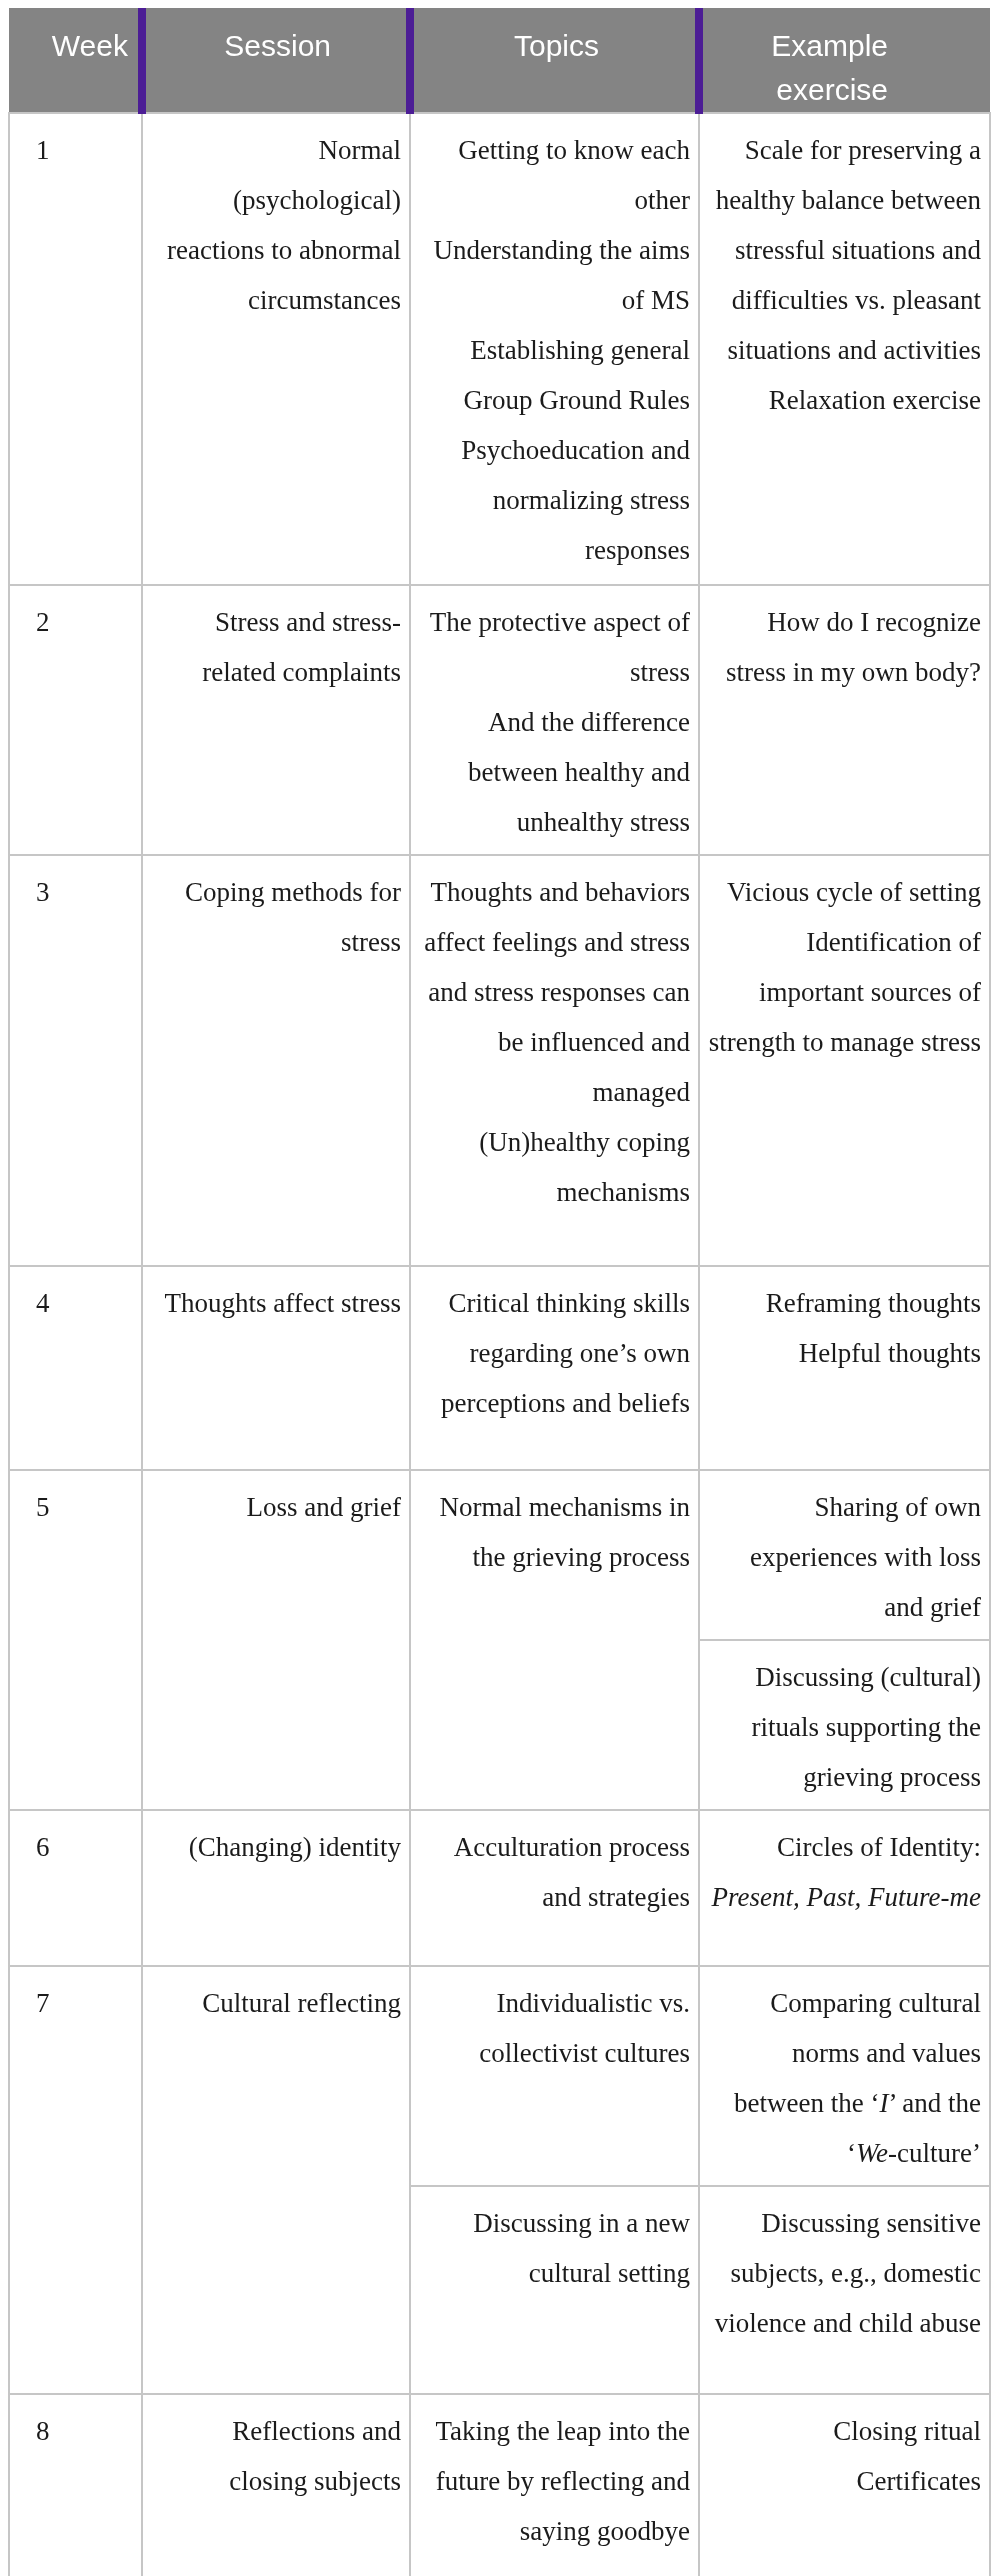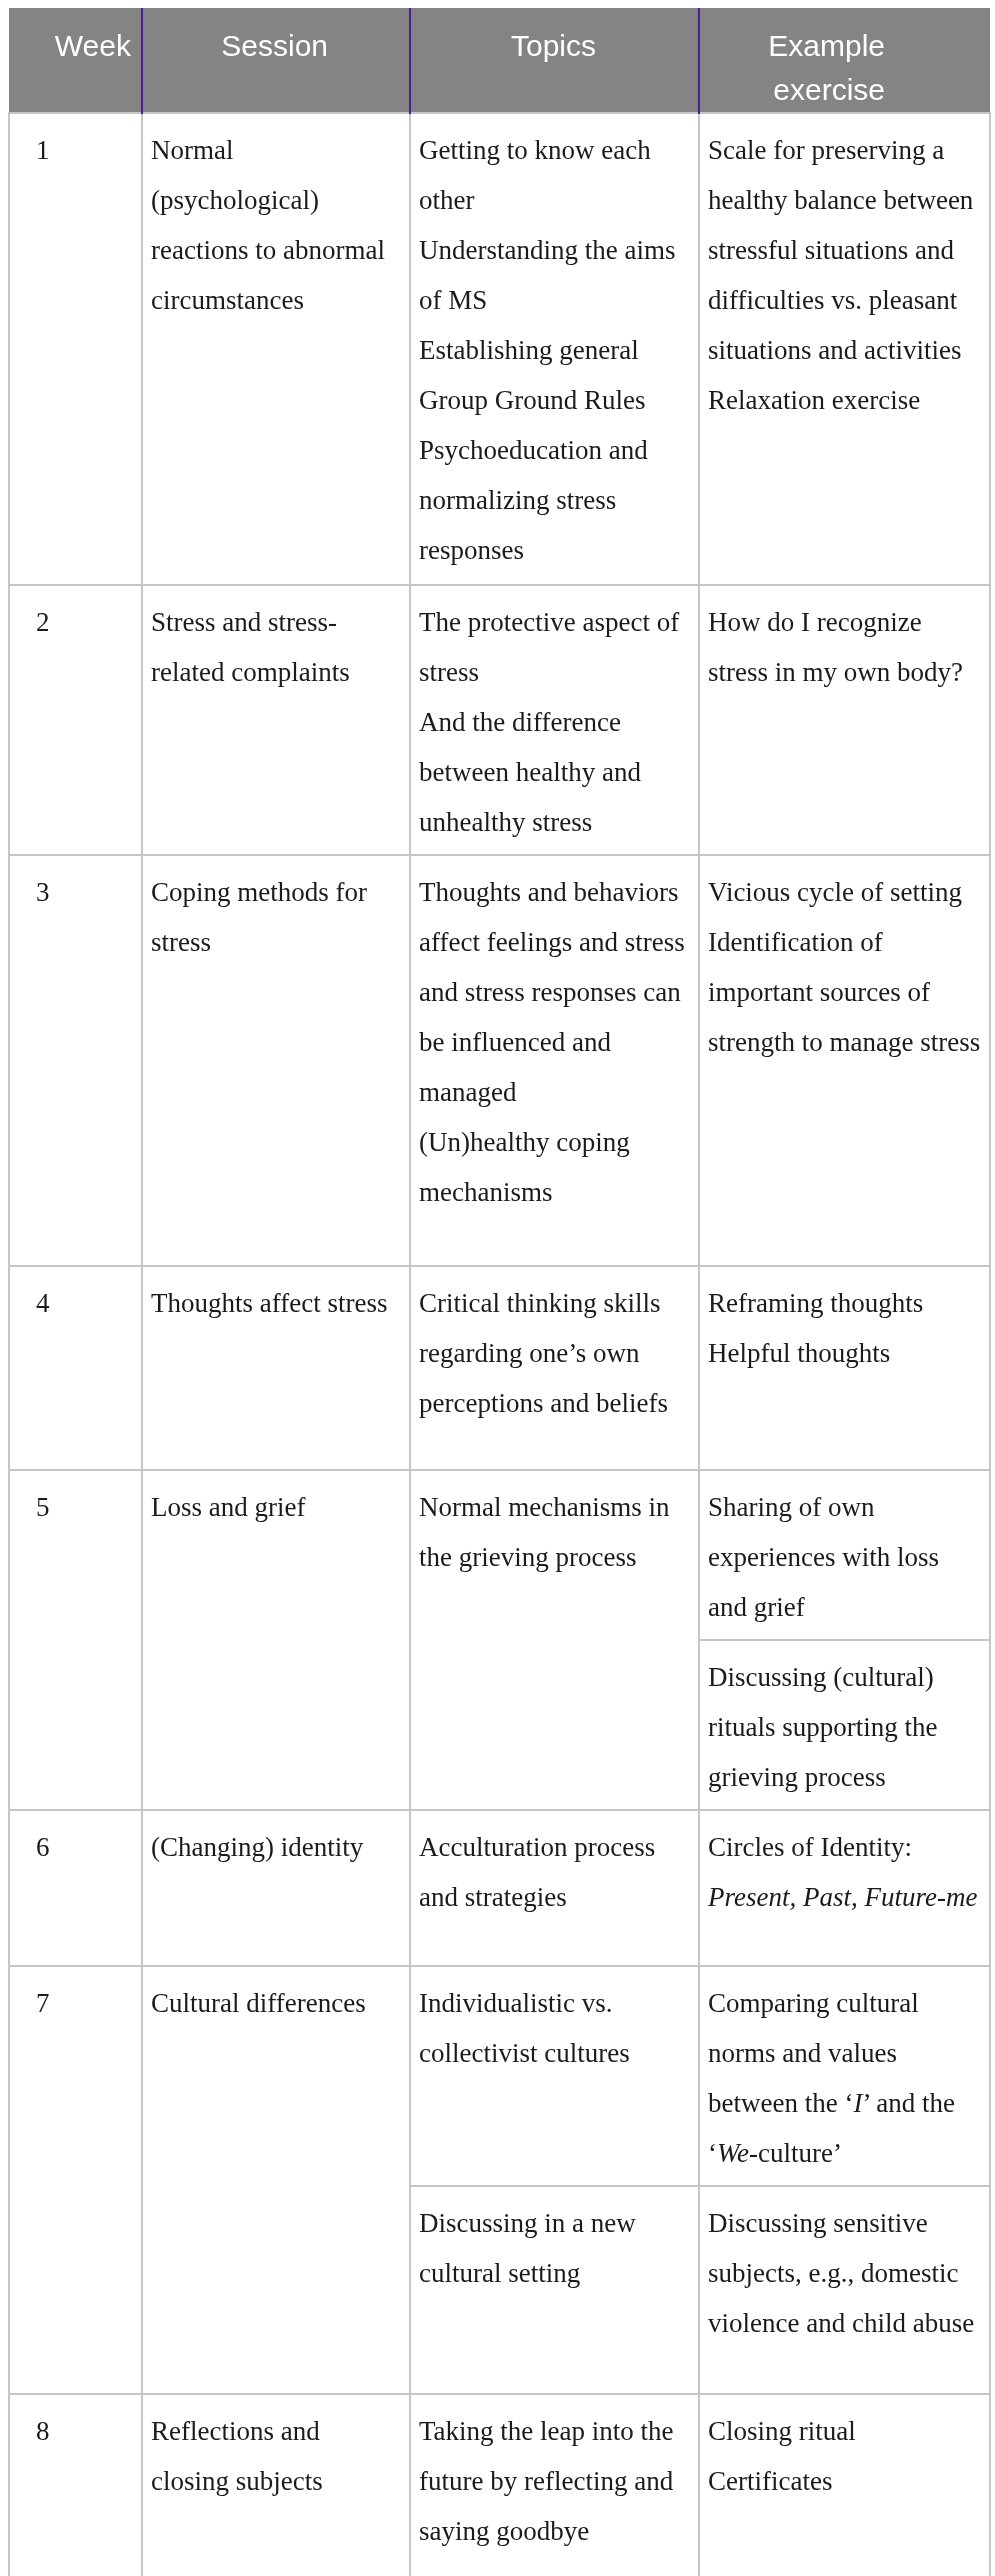--- a/index.html
+++ b/index.html
@@ -25,31 +25,31 @@
     color: #ffffff;
     font-family: "Liberation Sans", sans-serif;
     font-size: 30px;
     font-weight: 400;
     text-align: right;
     vertical-align: top;
     height: 103px;
     padding: 16px 10px 0 22px;
     line-height: 44px;
   }
-  thead th + th { border-left: 2px solid #4c1d95; padding-left: 16px; }
+  thead th + th { border-left: 8px solid #4c1d95; padding-left: 16px; }
   thead th .hdr { display: block; max-width: 169px; }
 
   tbody td {
     border: 2px solid #c6c6c6;
     background: #ffffff;
     vertical-align: top;
     font-size: 27px;
     line-height: 50px;
     color: #1b1b1b;
-    text-align: left;
+    text-align: right;
     padding: 11px 8px 7px 8px;
   }
   tbody td.week {
     text-align: left;
     padding-left: 26px;
   }
   tbody p { margin: 0; }
   .it { font-style: italic; }
 
   tr.r1  { height: 472px; }
@@ -181,21 +181,21 @@
           <p>Acculturation process and strategies</p>
         </td>
         <td>
           <p><span>Circles of Identity: </span><span class="it">Present, Past, Future-me</span></p>
         </td>
       </tr>
 
       <tr class="r7a">
         <td class="week" rowspan="2">7</td>
         <td rowspan="2">
-            <p>Cultural differences</p>
+            <p>Cultural reflecting</p>
           </td>
         <td>
           <p>Individualistic vs. collectivist cultures</p>
         </td>
         <td>
           <p><span>Comparing cultural norms and values between the ‘</span><span class="it">I</span><span>’ and the ‘</span><span class="it">We</span><span>-culture’</span></p>
         </td>
       </tr>
       <tr class="r7b">
         <td>

